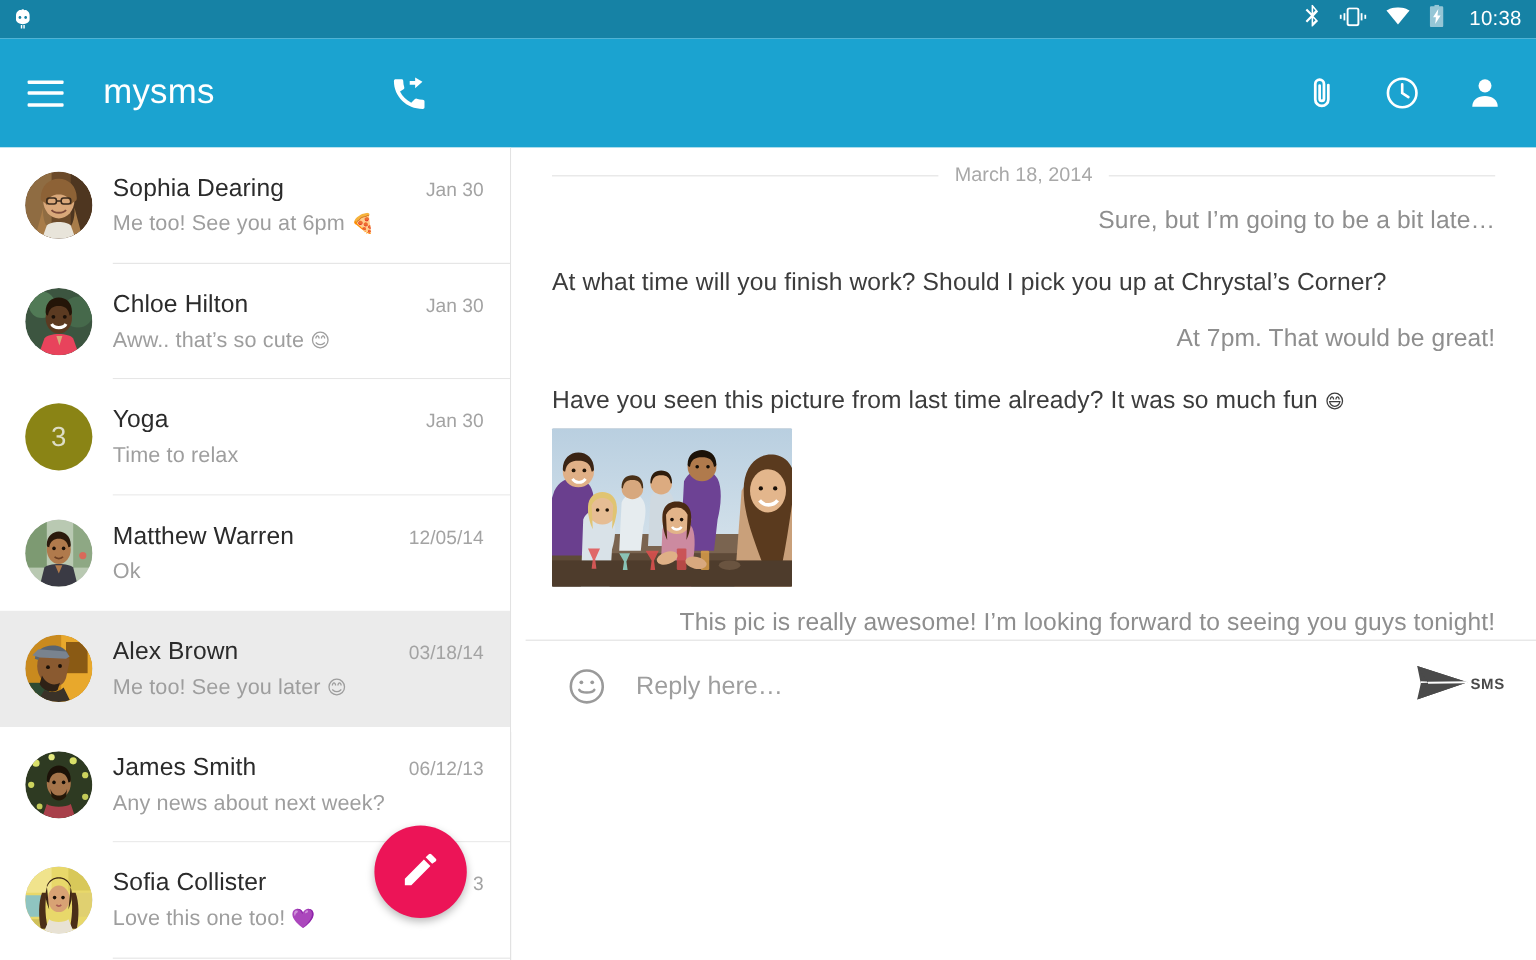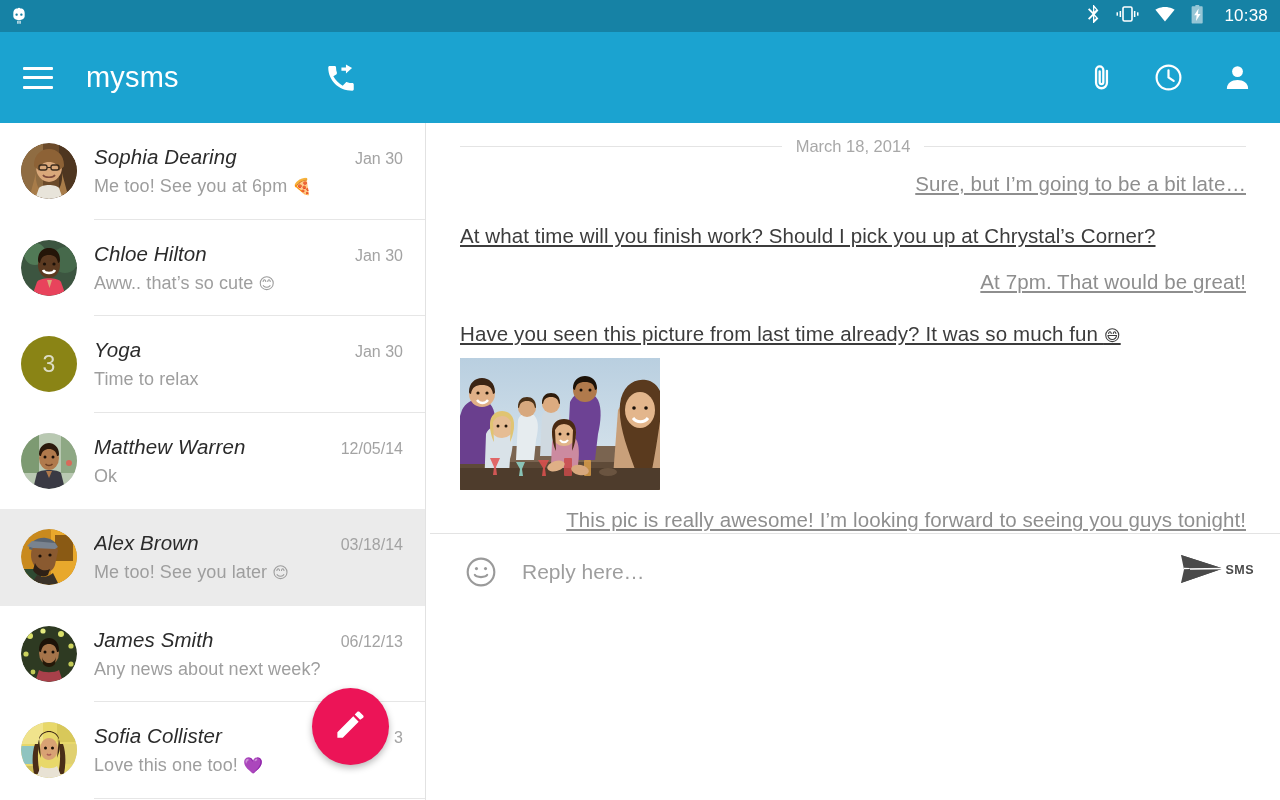--- a/index.html
+++ b/index.html
@@ -73,21 +73,20 @@
   .avatar.initial {
     display:flex; align-items:center; justify-content:center;
     color:#ddddc6; font-size:23px; background:#8a8415;
   }
   .conv-text { flex:1; min-width:0; }
   .conv-top { display:flex; align-items:baseline; }
   .conv-name {
     font-size:20.5px; color:#2b2b2b; font-weight:400; flex:1;
     white-space:nowrap; overflow:hidden; text-overflow:ellipsis;
     letter-spacing:0.1px;
-    font-style:italic;
   }
   .conv-date {
     font-size:16px; color:#a3a3a3; margin-left:10px; flex:none; white-space:nowrap;
   }
   .conv-snippet {
     font-size:18px; color:#9e9e9e; margin-top:7px; letter-spacing:0.1px;
     white-space:nowrap; overflow:hidden; text-overflow:ellipsis;
   }
   .emj { font-family:"DejaVu Sans", sans-serif; font-size:16px; }
 
@@ -100,33 +99,33 @@
   }
   .fab.pos { bottom:35px; }
 
   
   .thread-scroll { position:absolute; top:0; left:0; right:0; bottom:77px; padding:0 34px; }
   .date-sep { display:flex; align-items:center; margin-top:14px; margin-bottom:10px; }
   .date-sep .ln { flex:1; height:1px; background:#e4e4e4; }
   .date-sep .lbl {
     font-size:16.5px; color:#a8a8a8; padding:0 14px; white-space:nowrap;
   }
-  .msg { font-size:20.5px; line-height:32px; letter-spacing:0.1px;text-decoration:underline; }
+  .msg { font-size:20.5px; line-height:32px; letter-spacing:0.1px; }
   .msg.incoming { color:#3c3c3c; text-align:left; margin-top:20px; }
   .msg.outgoing { color:#8e8e8e; text-align:right; margin-top:14px; }
   .msg.first { margin-top:12px; }
   .msg-photo {
     width:200px; height:132px; margin-top:6px; display:block;
     border-radius:1px; overflow:hidden; background:#9fb3c4; cursor:pointer;
   }
   .msg-photo svg { display:block; }
 
   
   .reply-bar {
-    position:absolute; left:4px; right:0; bottom:0; height:77px;
+    position:absolute; left:12px; right:0; bottom:0; height:77px;
     border-top:1px solid #e3e3e3; background:#ffffff;
     display:flex; align-items:center; padding:0 20px 0 34px;
   }
   .emoji-btn { width:34px; height:34px; flex:none; cursor:pointer; }
   .reply-input {
     flex:1; border:none; outline:none; background:transparent;
     font-family:"Liberation Sans", sans-serif;
     font-size:21px; color:#3c3c3c; margin-left:24px;
   }
   .reply-input::placeholder { color:#9e9e9e; }

